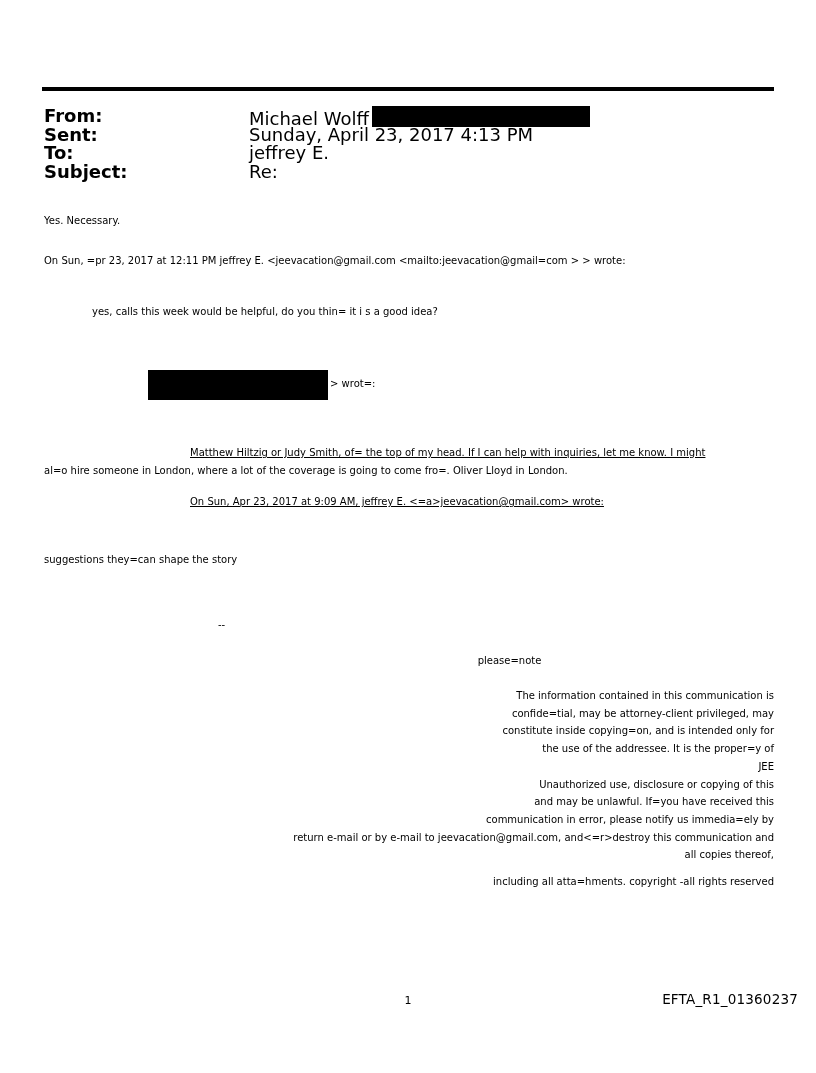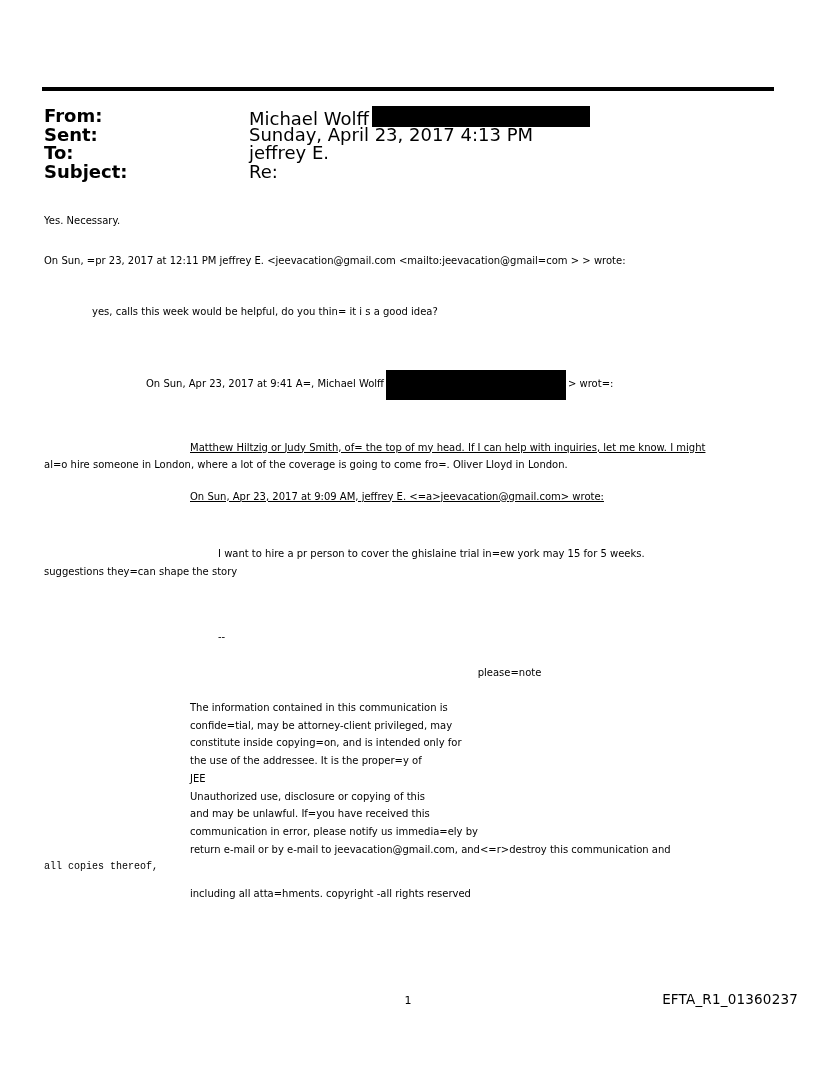--- a/index.html
+++ b/index.html
@@ -80,25 +80,25 @@
   .sp-40 { height: 40px; }
   .sp-48 { height: 48px; }
   .i2 { padding-left: 48px; }
   .i3 { padding-left: 102px; }
   .i4 { padding-left: 146px; text-decoration: underline; }
   .i5 { padding-left: 174px; }
 
   .disclaimer {
     padding-left: 146px;
     line-height: 17.7px;
+    text-align: right;
   }
   .disclaimer .wide {
     margin-left: -146px;
     padding-left: 146px;
-    font-family: Liberation Mono, monospace;
   }
 
   .redact-line {
     display: inline-flex;
     align-items: center;
   }
 
   
   .pagenum {
     position: absolute;
@@ -158,37 +158,35 @@
 
     <p>On Sun, =pr 23, 2017 at 12:11 PM jeffrey E. &lt;jeevacation@gmail.com &lt;mailto:jeevacation@gmail=com &gt; &gt; wrote:</p>
 
     <div class="sp-34"></div>
 
     <p class="i2">yes, calls this week would be helpful,   do you thin= it i s a good idea?</p>
 
     <div class="sp-48"></div>
 
     <p class="i3 redact-line">
-      <span>On Sun, Apr 23, 2017 at 9:41 A=, Michael Wolff</span>
         <span class="redact redact-inline"></span>
         <span>&gt; wrot=:</span>
     </p>
 
     <div class="sp-40"></div>
 
     <p class="i4">Matthew Hiltzig or Judy Smith, of= the top of my head. If I can help with inquiries, let me know. I might</p>
     <p>al=o hire someone in London, where a lot of the coverage is going to come fro=. Oliver Lloyd in London.</p>
 
     <div class="sp-14"></div>
 
     <p class="i4">On Sun, Apr 23, 2017 at 9:09 AM, jeffrey E. &lt;=a&gt;jeevacation@gmail.com&gt; wrote:</p>
 
     <div class="sp-40"></div>
 
-    <p class="i5">I want to hire a pr person to cover the ghislaine trial  in=ew york  may 15 for 5 weeks.</p>
     <p>suggestions   they=can shape the story</p>
 
     <div class="sp-48"></div>
 
     <p class="i5">--</p>
 
     <div class="sp-18"></div>
 
     <p style="padding-left:201px;text-align:center;">please=note</p>
 

